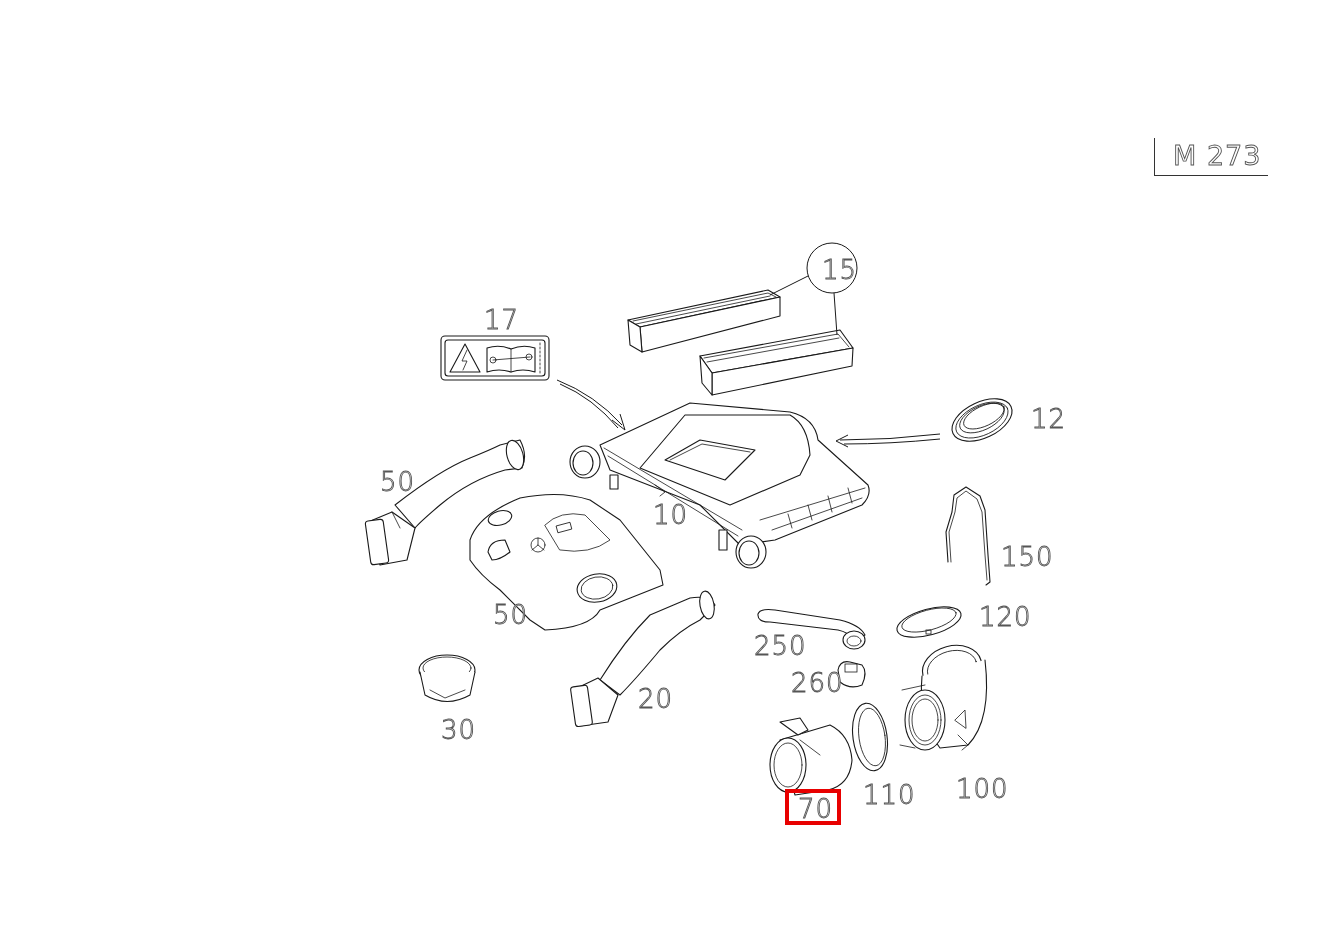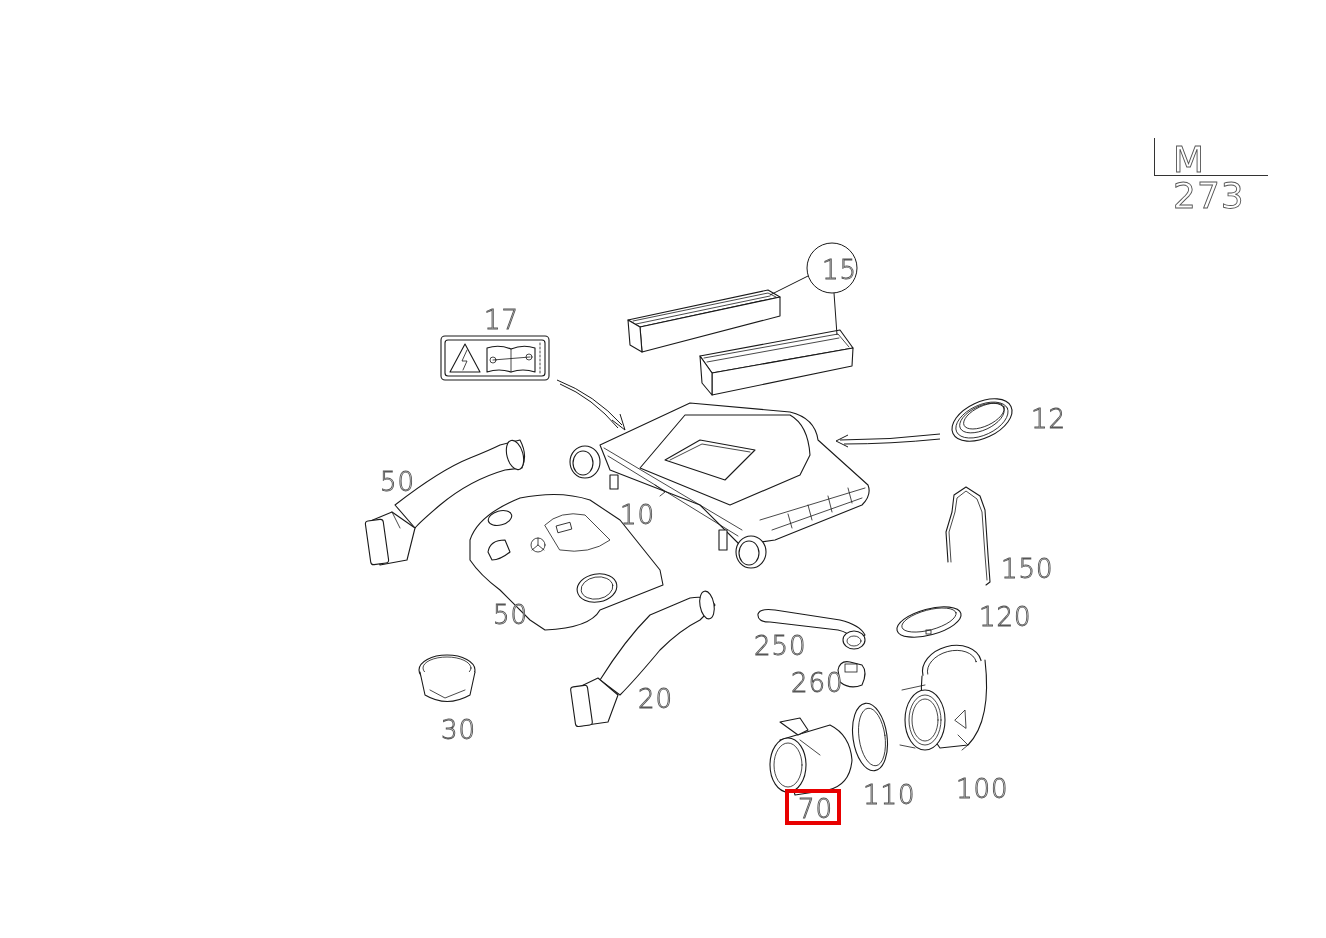--- a/index.html
+++ b/index.html
@@ -14,21 +14,21 @@
       position: absolute; font-family: "DejaVu Sans", sans-serif; font-size: 26px;
       color: #ffffff; letter-spacing: 1px; line-height: 1;
       -webkit-text-stroke: 0.9px #555555;
       font-weight: 300;
     }
     .title-box {
       position: absolute; left: 1154px; top: 138px; width: 113px; height: 37px;
       border-left: 1px solid #333; border-bottom: 1px solid #333;
     }
     .title-text {
-      position: absolute; left: 18px; top: 4px; font-size: 36px; letter-spacing: 1px;
+      position: absolute; left: 18px; top: 4px; font-size: 27px; letter-spacing: 1px;
       color: #ffffff; -webkit-text-stroke: 0.9px #555555; line-height: 1;
     }
     .highlight {
       position: absolute; left: 785px; top: 789px; width: 48px; height: 28px;
       border: 4px solid #e80000;
       text-align: right;
     }
     .highlight .callout { position: absolute; left: 9px; top: 3px; }
   </style>
 </head>
@@ -185,25 +185,25 @@
     <line class="part-thin" x1="800" y1="740" x2="820" y2="755"></line>
   </g>
 </svg>
 
 <div class="title-box">
   <span class="title-text">M 273</span>
 </div>
 
 <span class="callout" style="left:822px;top:257px;">15</span>
 <span class="callout" style="left:484px;top:307px;">17</span>
-<span class="callout" style="left:620px;top:502px;">10</span>
+<span class="callout" style="left:653px;top:502px;">10</span>
 <span class="callout" style="left:1031px;top:406px;">12</span>
 <span class="callout" style="left:380px;top:469px;">50</span>
 <span class="callout" style="left:493px;top:602px;">50</span>
-<span class="callout" style="left:1001px;top:556px;">150</span>
+<span class="callout" style="left:1001px;top:544px;">150</span>
 <span class="callout" style="left:970px;top:604px;margin-left:9px;">120</span>
 <span class="callout" style="left:754px;top:633px;">250</span>
 <span class="callout" style="left:791px;top:670px;">260</span>
 <span class="callout" style="left:441px;top:717px;">30</span>
 <span class="callout" style="left:638px;top:686px;">20</span>
 <span class="callout" style="left:956px;top:758px;margin-top:18px;">100</span>
 <span class="callout" style="left:863px;top:782px;">110</span>
 
 <div class="highlight">
   <span class="callout">70</span>

